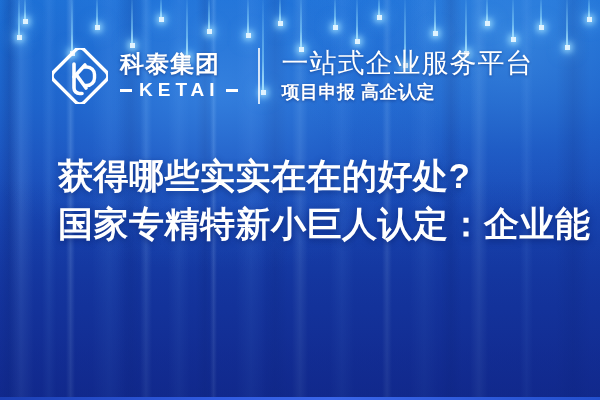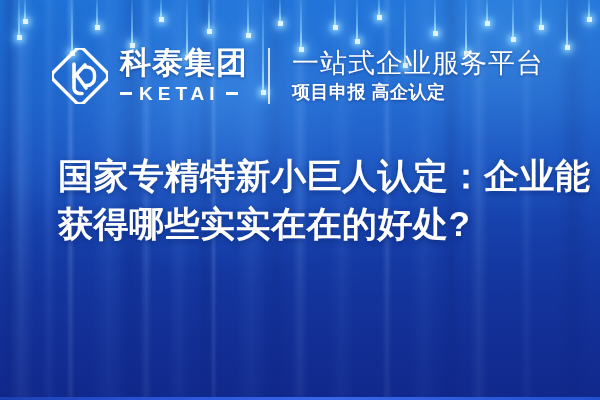--- a/index.html
+++ b/index.html
@@ -137,21 +137,21 @@
     align-items: center;
   }
   .logo-mark {
     width: 56px; height: 56px;
     flex: 0 0 auto;
     margin-right: 12px;
   }
   .logo-text { display: flex; flex-direction: column; justify-content: center; }
   .logo-cn {
     color: #ffffff;
-    font-size: 31px;
+    font-size: 24px;
     font-weight: bold;
     letter-spacing: 1px;
     line-height: 1.05;
     white-space: nowrap;
     text-shadow: 0 1px 3px rgba(4,24,90,0.5);
   }
   .logo-en {
     display: flex;
     align-items: center;
     margin-top: 3px;
@@ -345,17 +345,17 @@
     <div class="divider"></div>
 
     <div class="slogan">
       <div class="slogan-main">一站式企业服务平台</div>
       <div class="slogan-sub">项目申报 高企认定</div>
     </div>
 
   </div>
 
   <div class="headline">
+    <div class="headline-line">获得哪些实实在在的好处?</div>
     <div class="headline-line">国家专精特新小巨人认定：企业能</div>
-    <div class="headline-line">获得哪些实实在在的好处?</div>
   </div>
 
 </div>
 
 </body></html>

